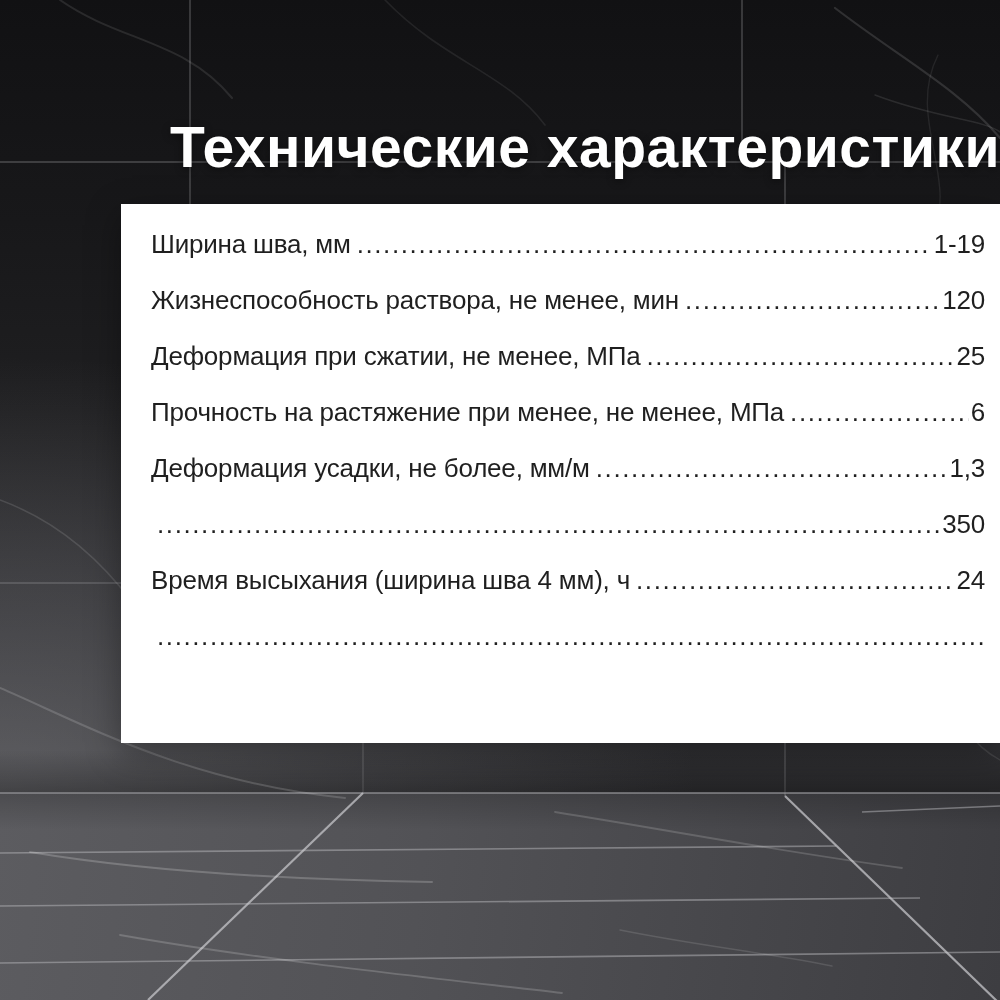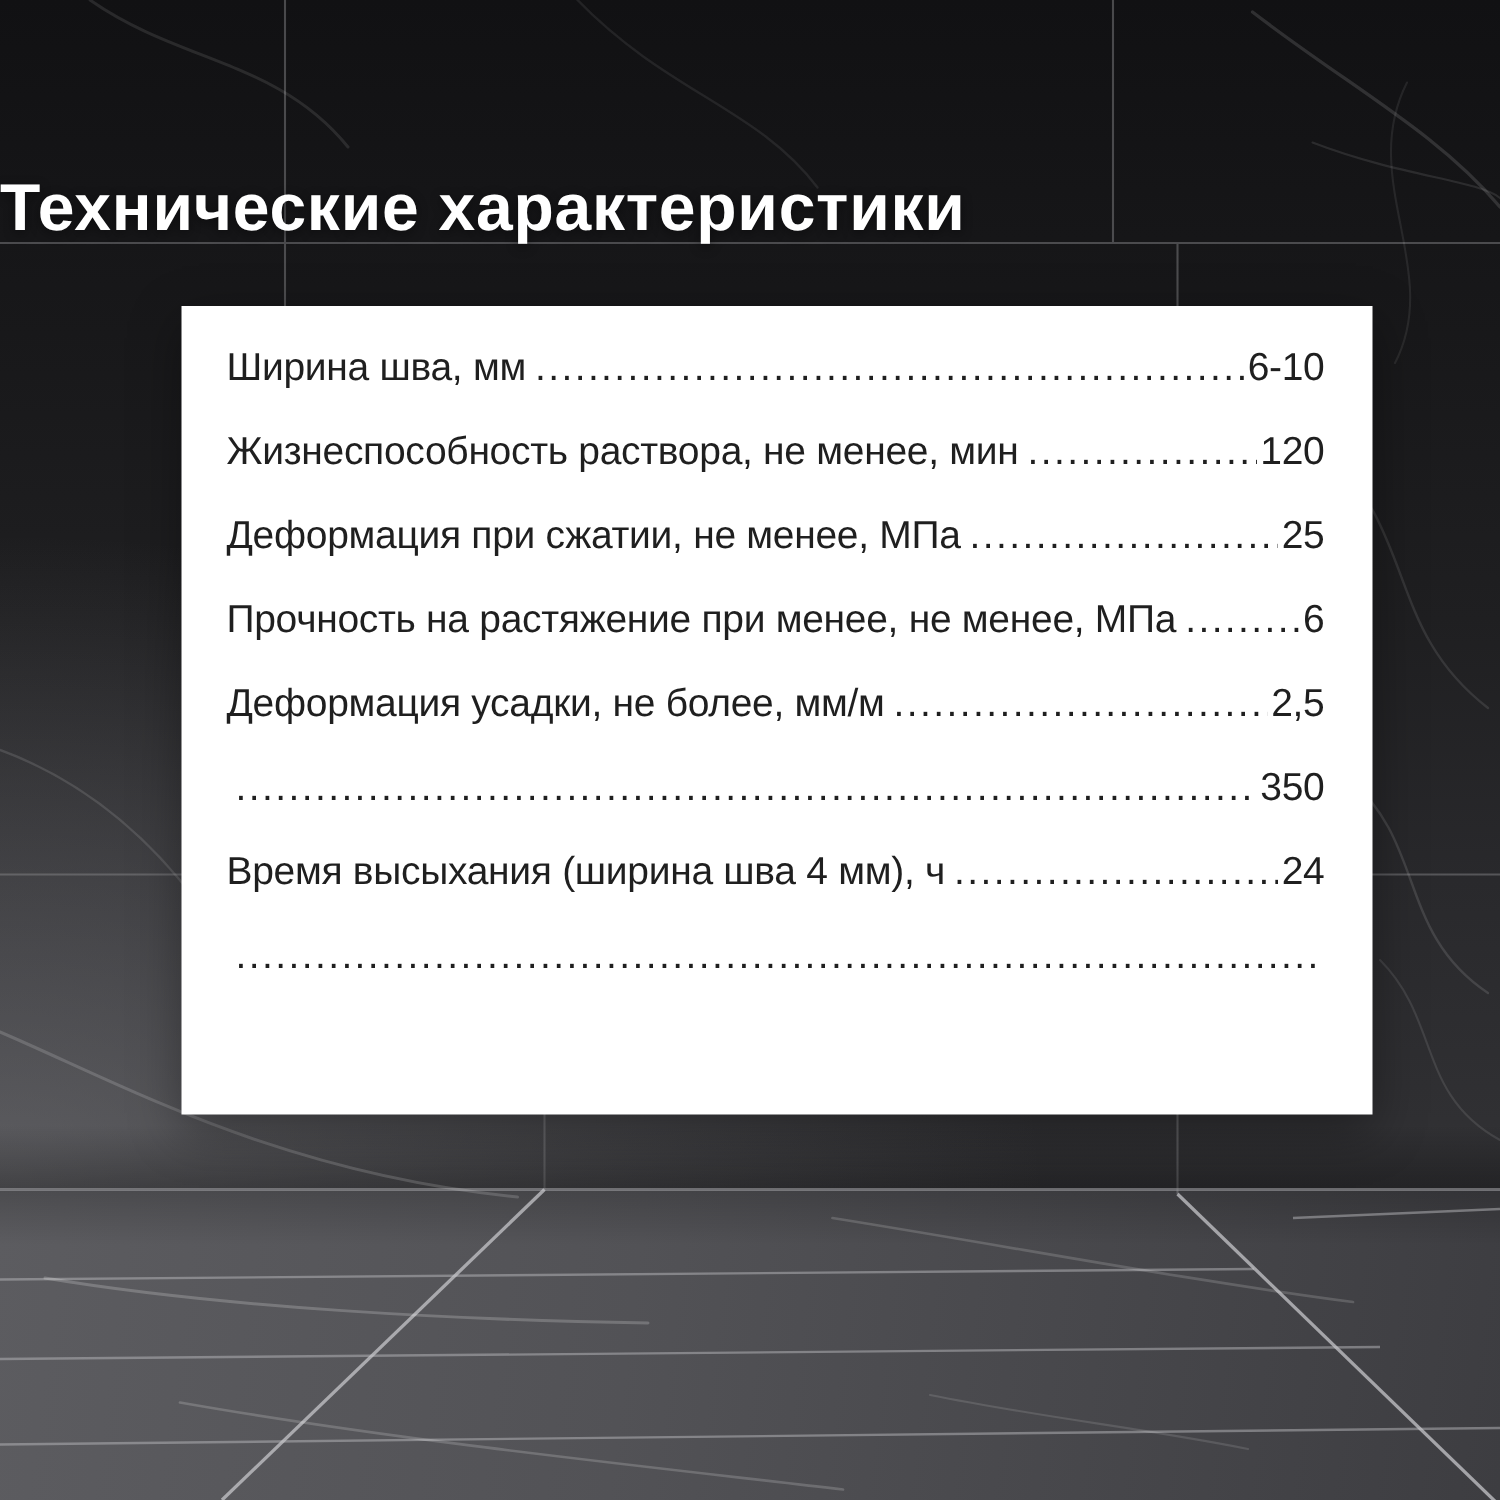--- a/index.html
+++ b/index.html
@@ -22,32 +22,32 @@
     position: absolute; left: 0; top: 793px; width: 1000px; height: 207px;
     background:
       linear-gradient(180deg, rgba(0,0,0,0.18) 0%, rgba(0,0,0,0) 18%),
       linear-gradient(97deg, #5c5c60 0%, #525256 42%, #454549 78%, #3d3d41 100%);
   }
   .veins { position: absolute; left: 0; top: 0; width: 1000px; height: 1000px; }
 
   
   .title {
     position: absolute; left: 0; top: 114px; width: 1000px;
-    text-align: left;
-    font-size: 44px; font-weight: 700; letter-spacing: 0.5px;
+    text-align: right;
+    font-size: 57px; font-weight: 700; letter-spacing: 0.5px;
     color: #ffffff;
     text-shadow: 0 2px 8px rgba(0,0,0,0.45);
   }
 
   
   .card {
     position: absolute; left: 121px; top: 204px;
-    width: 794px; height: 539px;
+    width: 879px; height: 539px;
     box-sizing: border-box;
-    padding: 12px 32px 0 30px;
+    padding: 12px 15px 0 30px;
     background: #ffffff;
     box-shadow: 0 10px 32px rgba(0,0,0,0.35);
   }
   .row {
     display: flex; align-items: center;
     height: 56px;
     font-size: 26px; color: #1f1f1f;
   }
   .row .label { white-space: nowrap; letter-spacing: -0.2px; }
   .row .dots {
@@ -121,41 +121,41 @@
       <path d="M 1130 870 C 1230 890, 1280 900, 1330 915" stroke-width="1.4" opacity="0.12"></path>
     </g>
   </svg>
 
   <div class="title">Технические характеристики</div>
 
   <div class="card">
     <div class="row">
       <span class="label">Ширина шва, мм</span>
       <span class="dots"></span>
-      <span class="value">6-10</span>
+      <span class="value">1-19</span>
     </div>
     <div class="row">
       <span class="label">Жизнеспособность раствора, не менее, мин</span>
       <span class="dots"></span>
       <span class="value">120</span>
     </div>
     <div class="row">
       <span class="label">Деформация при сжатии, не менее, МПа</span>
       <span class="dots"></span>
       <span class="value">25</span>
     </div>
     <div class="row">
       <span class="label">Прочность на растяжение при менее, не менее, МПа</span>
       <span class="dots"></span>
       <span class="value">6</span>
     </div>
     <div class="row">
       <span class="label">Деформация усадки, не более, мм/м</span>
       <span class="dots"></span>
-      <span class="value">2,5</span>
+      <span class="value">1,3</span>
     </div>
     <div class="row">
       <span class="dots"></span>
       <span class="value">350</span>
     </div>
     <div class="row">
       <span class="label">Время высыхания (ширина шва 4 мм), ч</span>
       <span class="dots"></span>
       <span class="value">24</span>
     </div>

